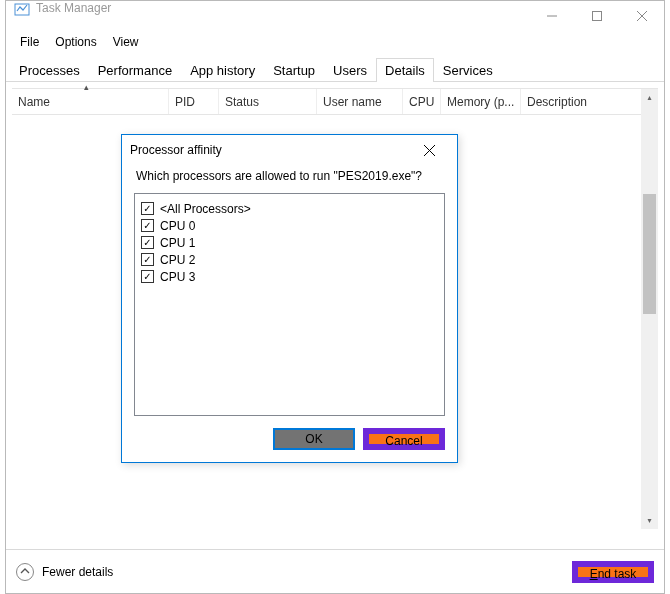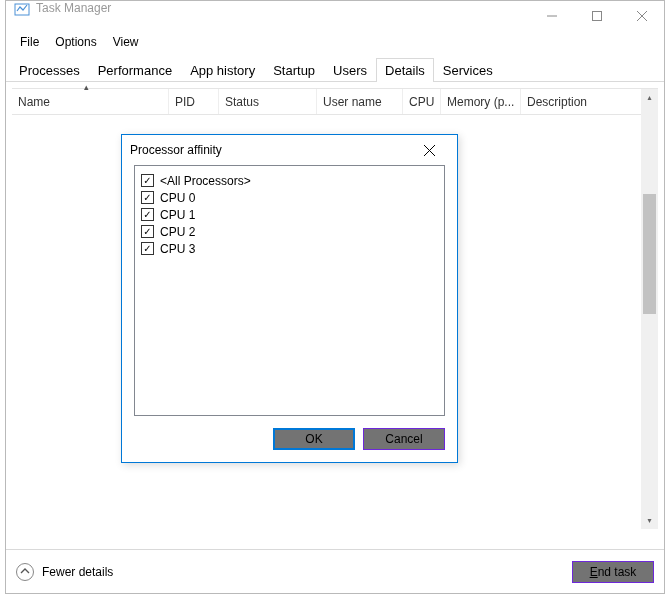--- a/index.html
+++ b/index.html
@@ -146,22 +146,22 @@
   .fewer-icon {
     width: 18px; height: 18px;
     border: 1px solid #888;
     border-radius: 50%;
     display: flex; align-items: center; justify-content: center;
   }
   .spacer { flex: 1; }
   .btn {
     min-width: 82px;
     height: 22px;
-    border: 1px solid #6d28d9;
-    background: #737373;
+    border: 6px solid #6d28d9;
+    background: #f97316;
     font-family: inherit;
     font-size: 12px;
     text-align: center;
     padding: 0 10px;
   }
 
   
   .dialog {
     position: absolute;
     left: 108px; top: 134px;
@@ -311,20 +311,21 @@
   <div class="dlg-title">
     <span class="t">Processor affinity</span>
     <div class="dlg-close">
       <svg width="11" height="11">
           <line x1="0" y1="0" x2="11" y2="11" stroke="#000" stroke-width="1"></line>
           <line x1="11" y1="0" x2="0" y2="11" stroke="#000" stroke-width="1"></line>
         </svg>
     </div>
   </div>
   <div class="dlg-body">
+    <div class="dlg-prompt">Which processors are allowed to run "PES2019.exe"?</div>
     <div class="listbox">
       <div class="chkrow">
         <span class="chk">✓</span>
         <span>&lt;All Processors&gt;</span>
       </div>
       <div class="chkrow">
         <span class="chk">✓</span>
         <span>CPU 0</span>
       </div>
       <div class="chkrow">

